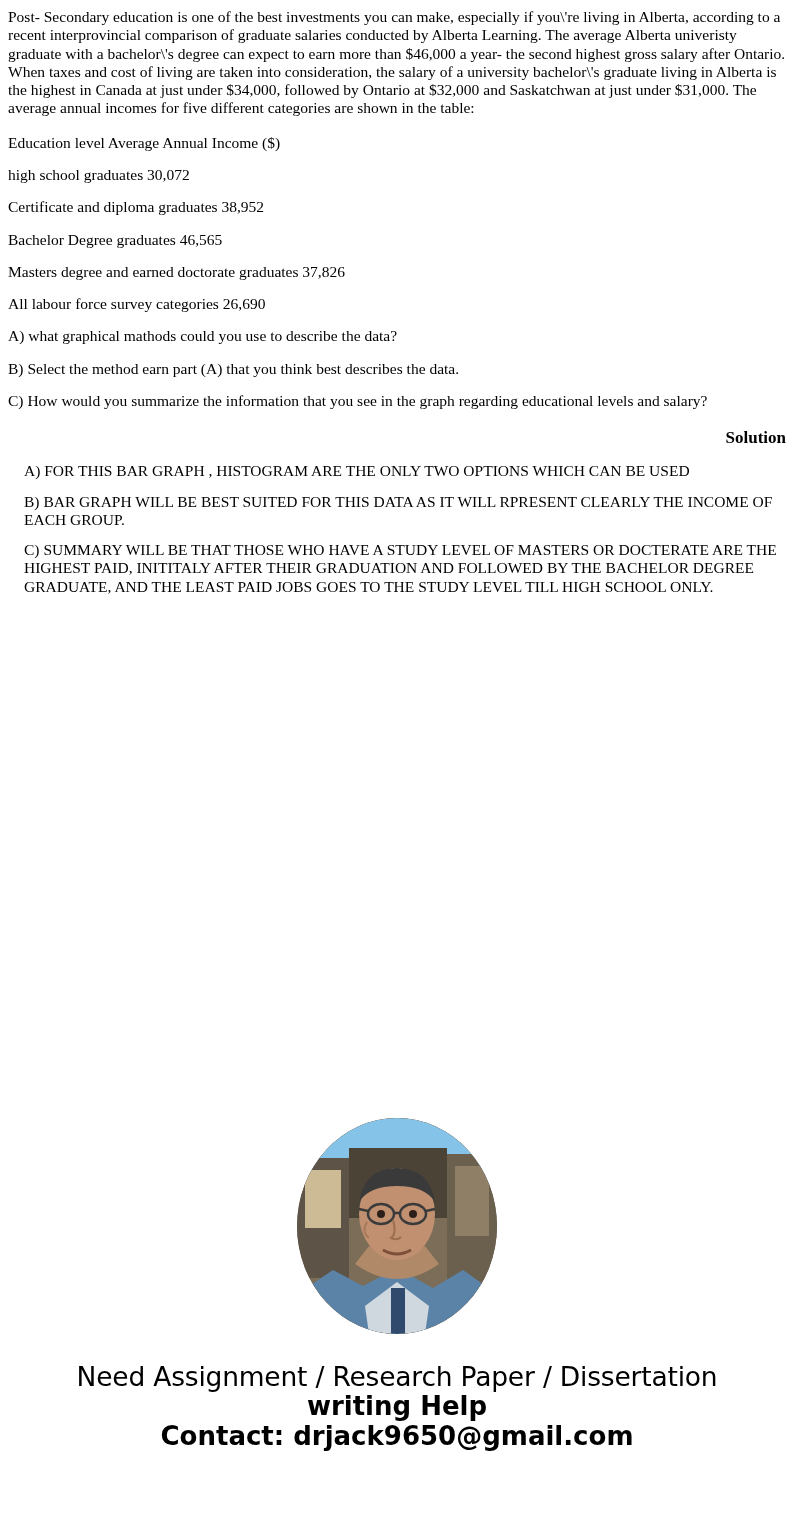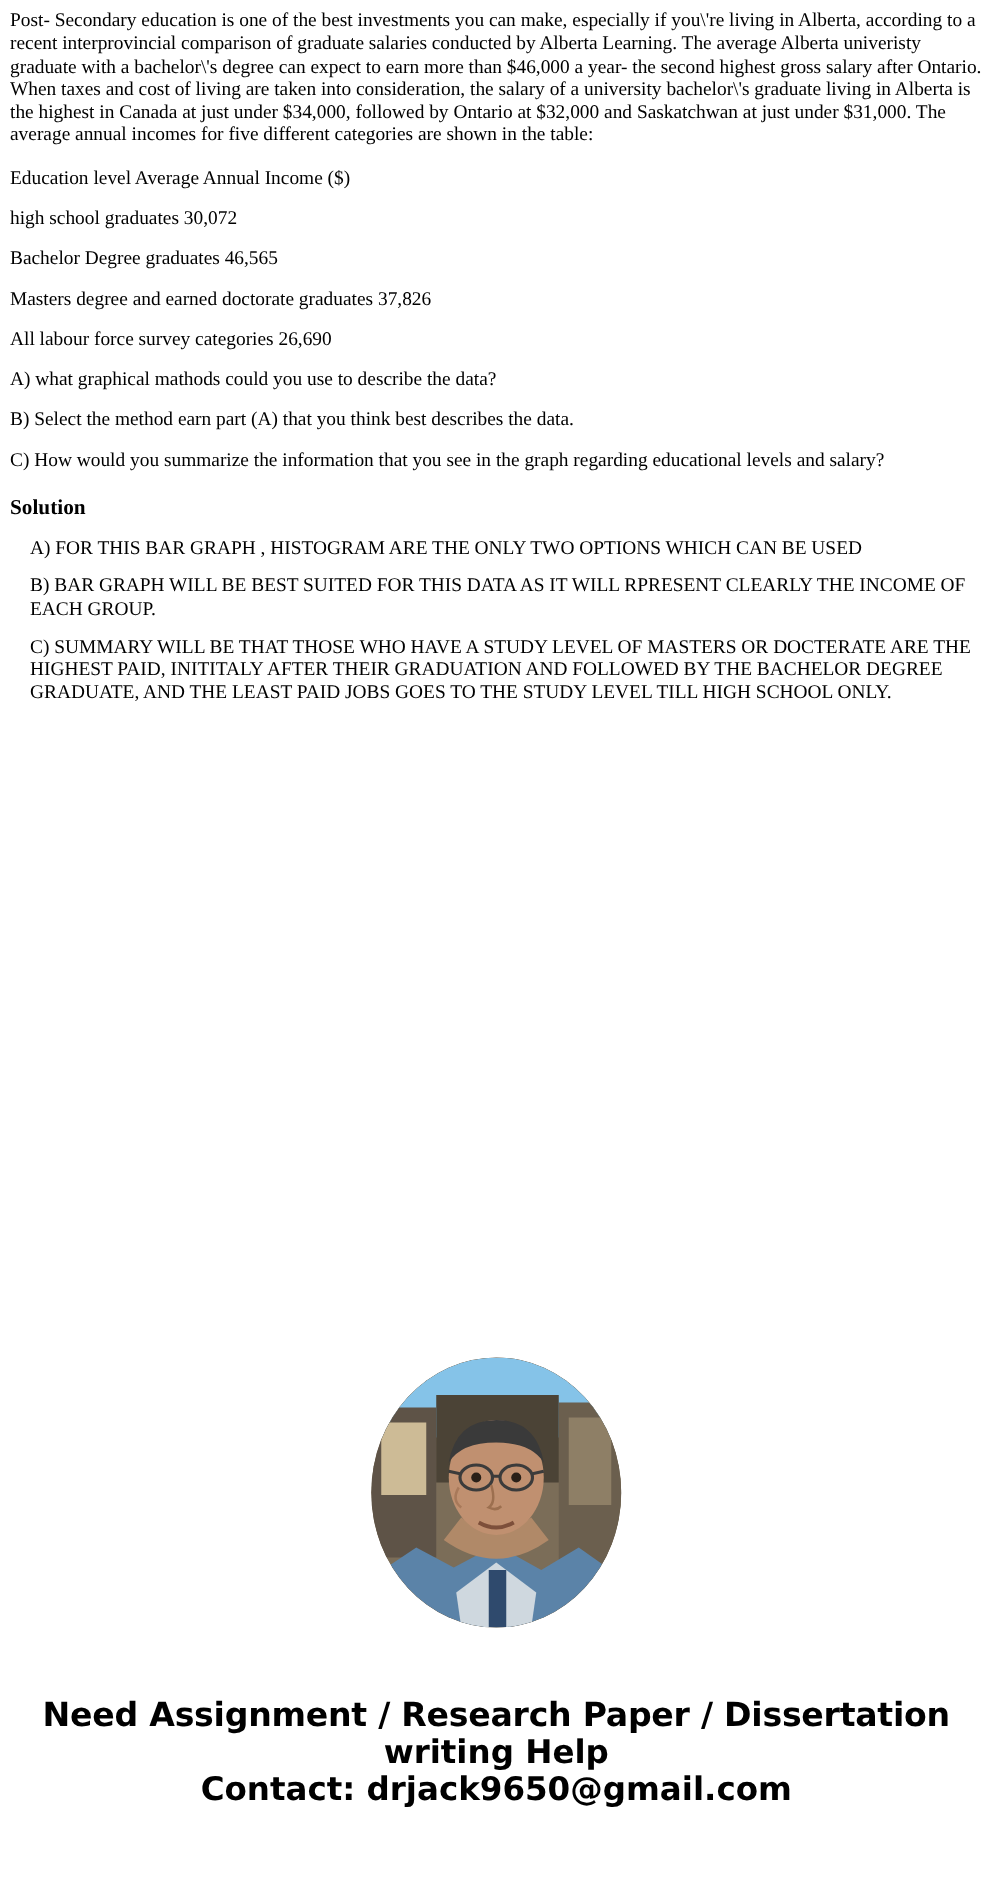--- a/index.html
+++ b/index.html
@@ -28,20 +28,21 @@
     text-align: left;
   }
   p.body-text.intro {
     margin-bottom: 16px;
   }
   h3.solution-heading {
     font-size: 17px;
     font-weight: bold;
     margin: 18px 0 14px 0;
     font-family: "Liberation Serif", serif;
+    text-align: right;
   }
   p.sol-text {
     margin: 0 0 12px 16px;
     font-size: 15.5px;
     line-height: 1.18;
   }
   .spacer {
     height: 500px;
   }
   .promo {
@@ -59,24 +60,24 @@
     border-radius: 50%;
     overflow: hidden;
     position: relative;
     background: #6d6354;
   }
   .avatar svg {
     display: block;
   }
   .promo-text {
     font-family: "DejaVu Sans", sans-serif;
-    font-weight: bold;
+    font-weight: normal;
     font-size: 26.5px;
     line-height: 1.15;
-    margin-top: 56px;
+    margin-top: 28px;
     color: #000000;
     letter-spacing: -0.2px;
   }
   .promo-line2 {
     font-family: "DejaVu Sans", sans-serif;
     font-weight: bold;
     font-size: 26px;
     line-height: 1.15;
     margin-top: 0;
     color: #000000;
@@ -85,20 +86,21 @@
 </head>
 <body>
 
 <div class="page">
 
   <p class="body-text intro">Post- Secondary education is one of the best investments you can make, especially if you\'re living in Alberta, according to a recent interprovincial comparison of graduate salaries conducted by Alberta Learning. The average Alberta univeristy graduate with a bachelor\'s degree can expect to earn more than $46,000 a year- the second highest gross salary after Ontario. When taxes and cost of living are taken into consideration, the salary of a university bachelor\'s graduate living in Alberta is the highest in Canada at just under $34,000, followed by Ontario at $32,000 and Saskatchwan at just under $31,000. The average annual incomes for five different categories are shown in the table:</p>
 
   <p class="body-text">Education level Average Annual Income ($)</p>
 
   <p class="body-text">high school graduates 30,072</p>
+  <p class="body-text">Certificate and diploma graduates 38,952</p>
   <p class="body-text">Bachelor Degree graduates 46,565</p>
   <p class="body-text">Masters degree and earned doctorate graduates 37,826</p>
   <p class="body-text">All labour force survey categories 26,690</p>
 
   <p class="body-text">A) what graphical mathods could you use to describe the data?</p>
   <p class="body-text">B) Select the method earn part (A) that you think best describes the data.</p>
   <p class="body-text">C) How would you summarize the information that you see in the graph regarding educational levels and salary?</p>
 
   <h3 class="solution-heading">Solution</h3>
 

